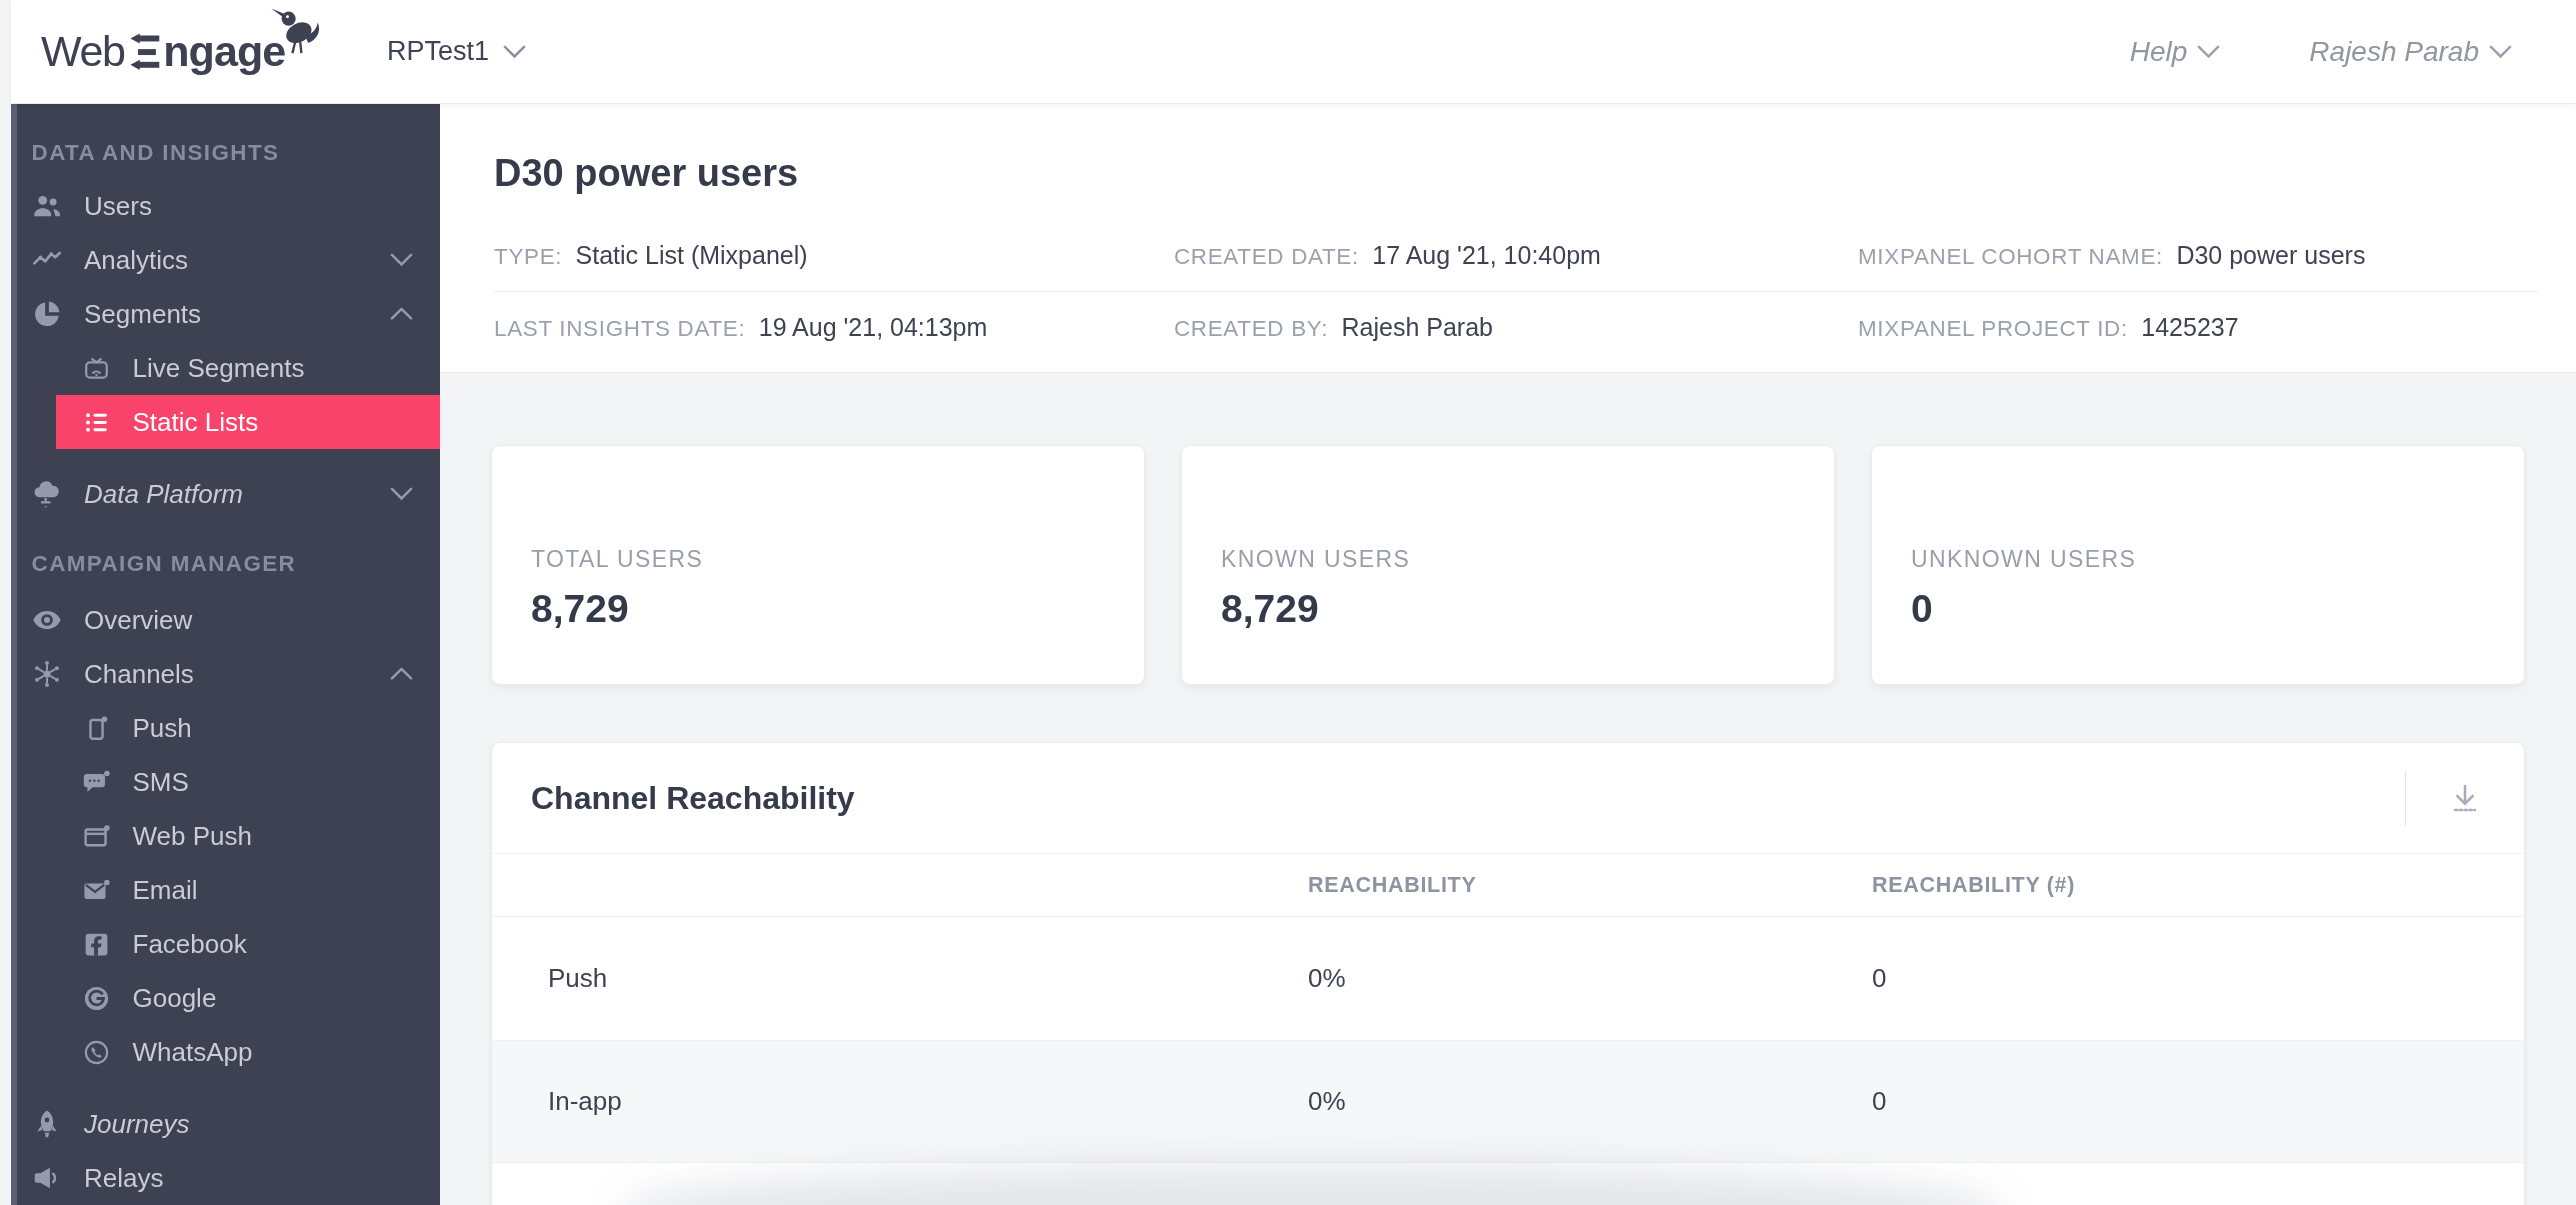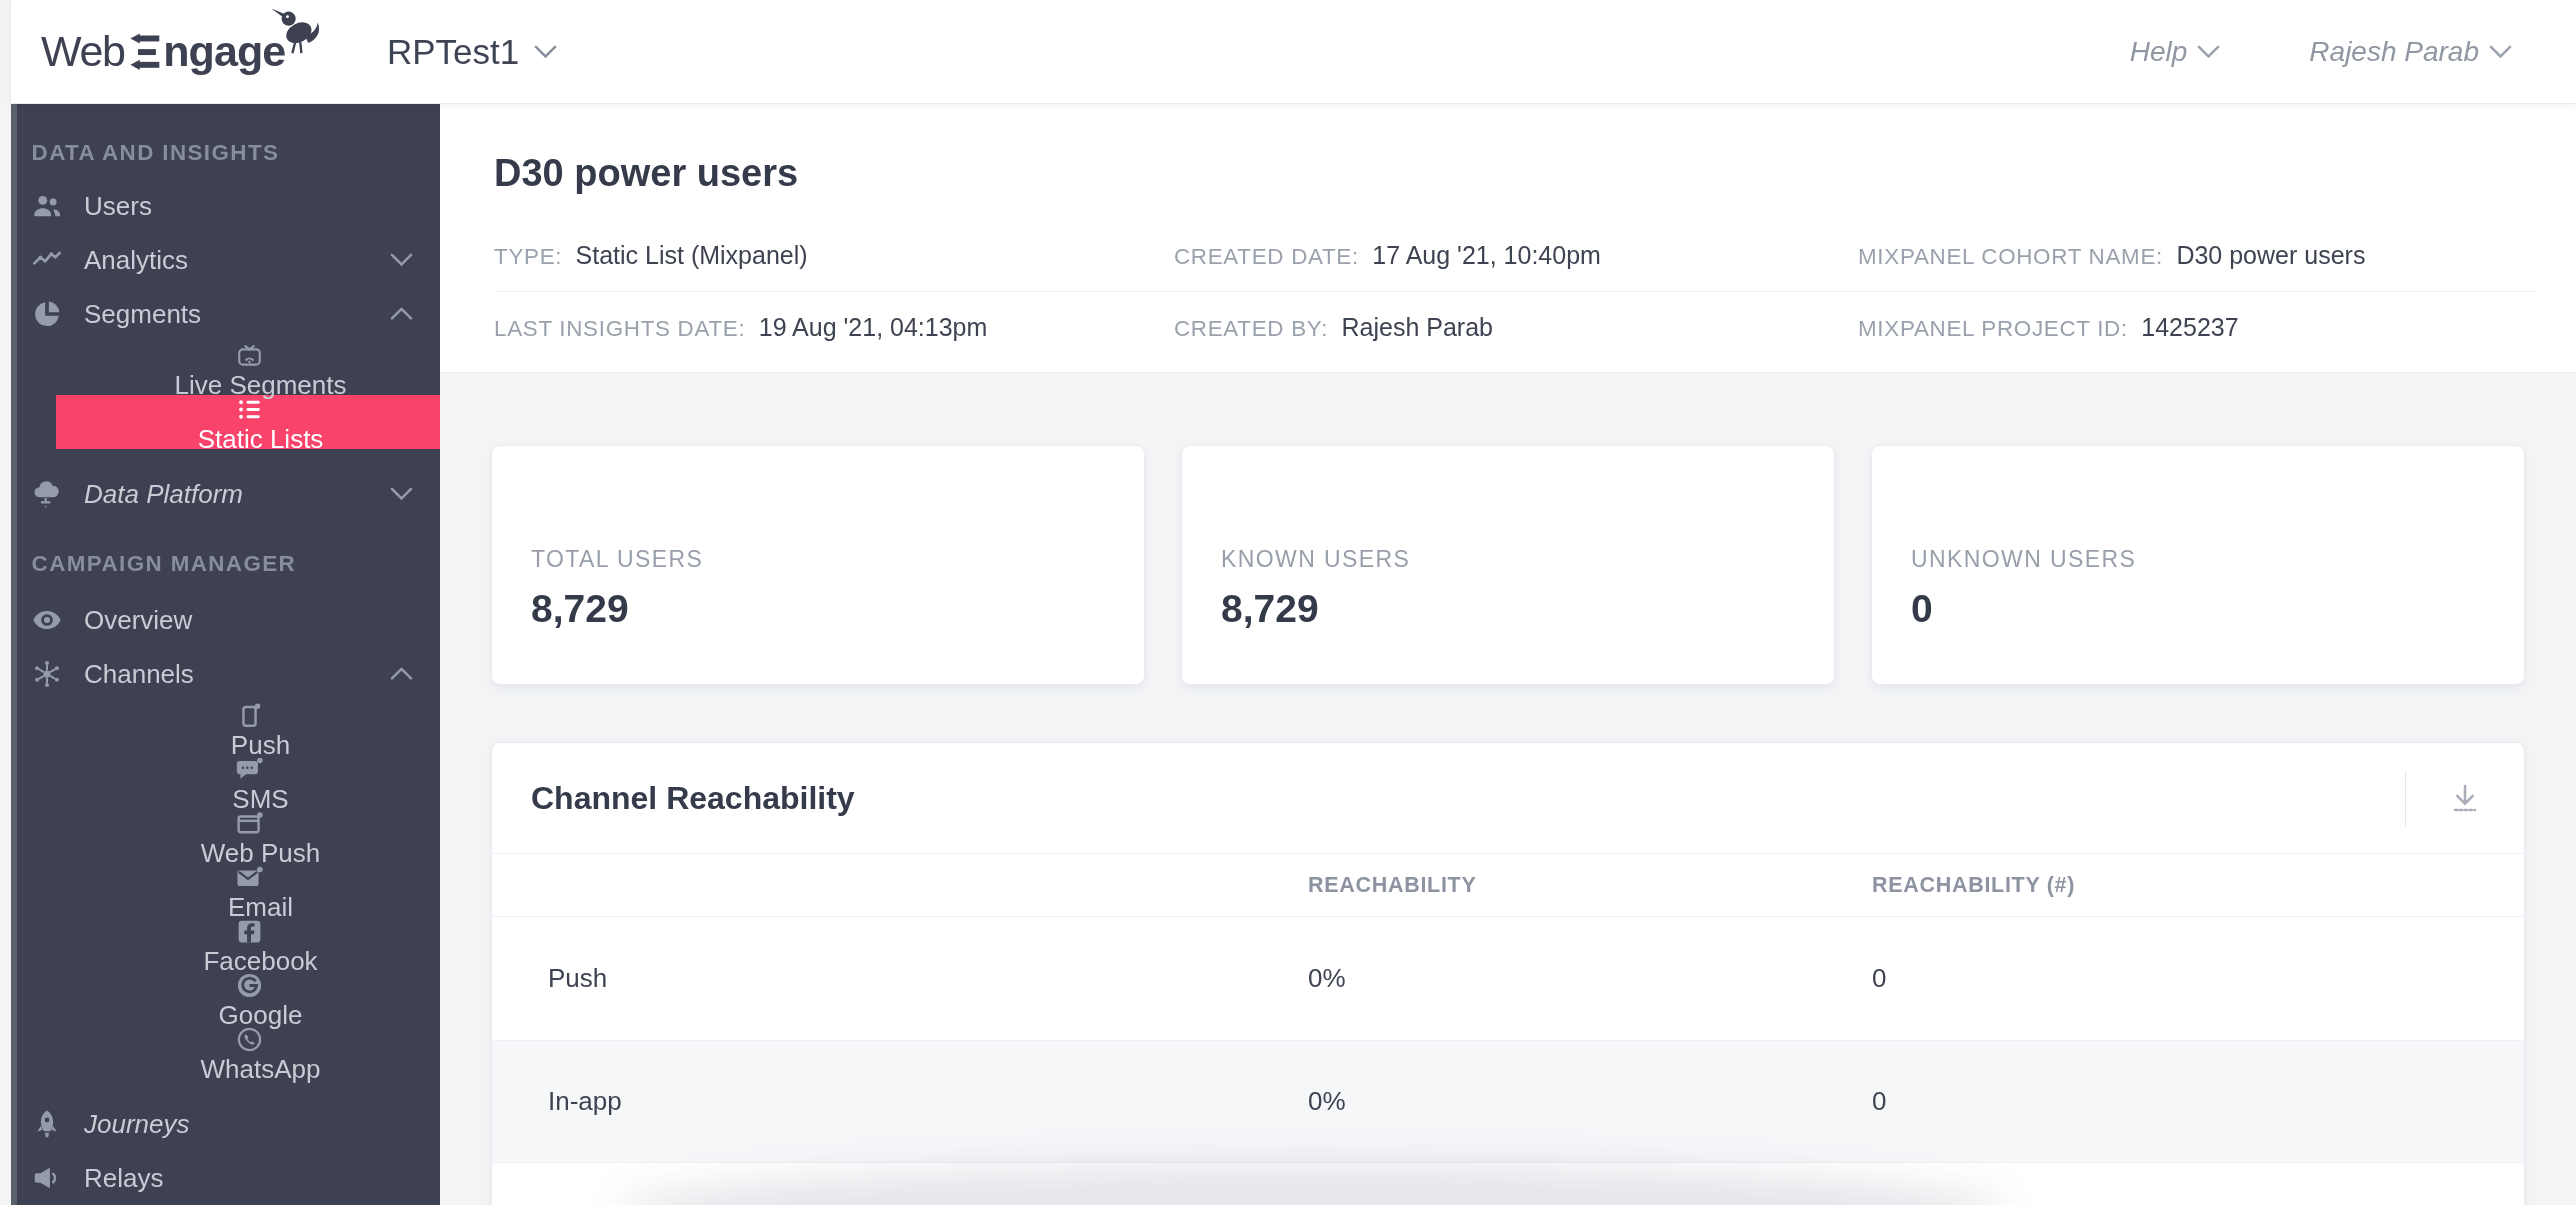--- a/index.html
+++ b/index.html
@@ -12,21 +12,21 @@
   .topbar { position:relative; z-index:5; height:104px; background:#ffffff;
             border-bottom:0.9px solid #e9ebef; box-shadow:0 1.8px 7.2px rgba(20,28,50,.05);
             display:flex; align-items:center; }
   .logo-wrap { width:376px; padding-left:30px; display:flex; align-items:center; flex-shrink:0; }
   .logo { position:relative; display:flex; align-items:center; color:#3d4152; cursor:pointer; }
   .logo-web { font-size:43px; font-weight:400; letter-spacing:-1.3px; }
   .logo-e { width:34px; height:41px; margin:1.8px 1.8px 0 2.7px; }
   .logo-rest { font-size:43px; font-weight:700; letter-spacing:-0.9px; }
   .logo-bird { position:absolute; right:-39px; top:-19.7px; width:55px; height:50px; }
 
-  .project-switch { display:flex; align-items:center; gap:14.3px; font-size:35px; color:#3f4454;
+  .project-switch { display:flex; align-items:center; gap:14.3px; font-size:27px; color:#3f4454;
                     font-weight:500; cursor:pointer; }
   .chev { display:inline-flex; }
   .chev svg { width:23px; height:13.4px; }
   .chev.up svg { transform:rotate(180deg); }
 
   .top-right { margin-left:auto; display:flex; align-items:center; gap:89px;
                padding-right:64px; color:#9097a3; font-size:28px; }
   .top-right .menu-item { display:flex; align-items:center; gap:10px; cursor:pointer;font-style:italic; }
 
   
@@ -37,21 +37,21 @@
   .sidebar::before { content:""; position:absolute; left:0; top:0; width:6.3px; height:100%;
                      background:#8a8e9b; opacity:.40; }
   .side-section-label { height:75px; padding:36px 0 0 20.6px; font-size:22.4px; font-weight:700;
                         letter-spacing:1.4px; color:#878d9e; }
   .side-section-label.second { height:72px; padding-top:30px; }
   .side-item { height:54px; display:flex; align-items:center; padding-left:16px;
                font-size:26px; color:#c9ccd5; cursor:pointer; }
   .side-item .ico { width:39px; display:flex; justify-content:center; align-items:center;
                     color:#969bac; margin-right:18px; flex-shrink:0; }
   .side-item .ico svg { width:32px; height:32px; }
-  .side-item.sub { padding-left:70px;flex-direction:column; }
+  .side-item.sub { padding-left:70px; }
   .side-item.sub .ico { width:30px; margin-right:21.5px; }
   .side-item.sub .ico svg { width:29px; height:29px; }
   .side-item .chevr { margin-left:auto; margin-right:27px; color:#969bac; }
   .side-item.gap-top { margin-top:18px;font-style:italic; }
   .side-item.active { background:#f9436b; color:#ffffff; margin-left:45px; padding-left:25px; }
   .side-item.active .ico { color:#ffffff; }
 
   
   .content { flex:1; min-width:0; display:flex; flex-direction:column; background:#f2f4f6; }
   .page-head { background:#ffffff; padding:0 0 9px 54px; border-bottom:0.9px solid #e9ebef; }

